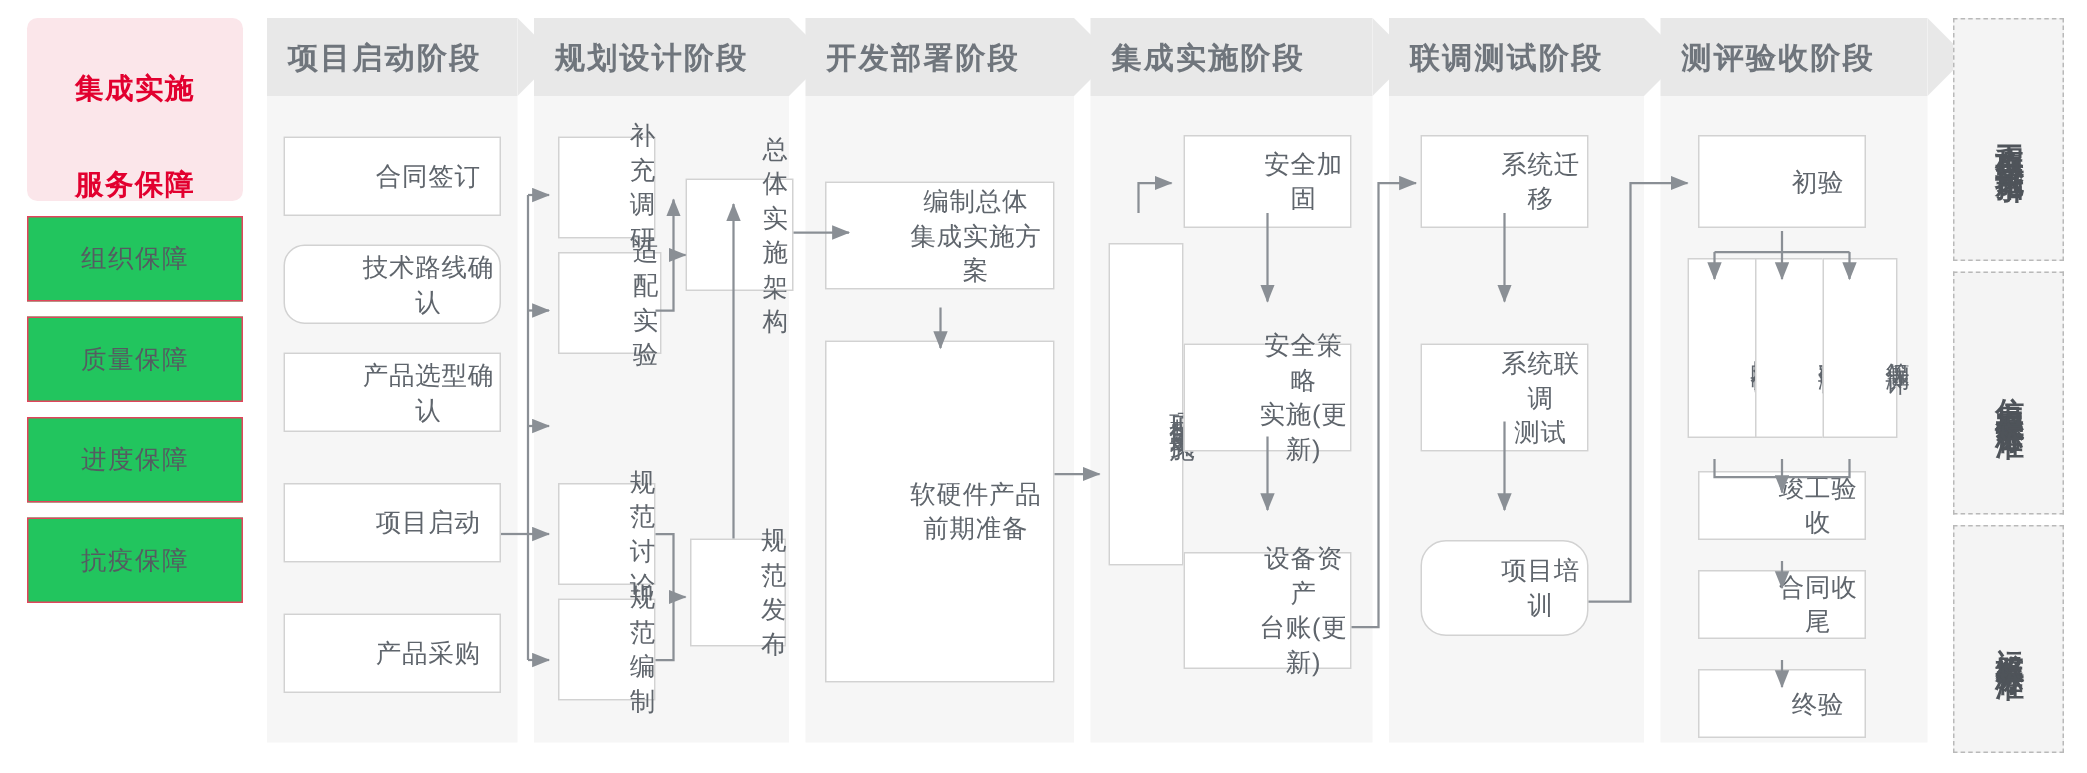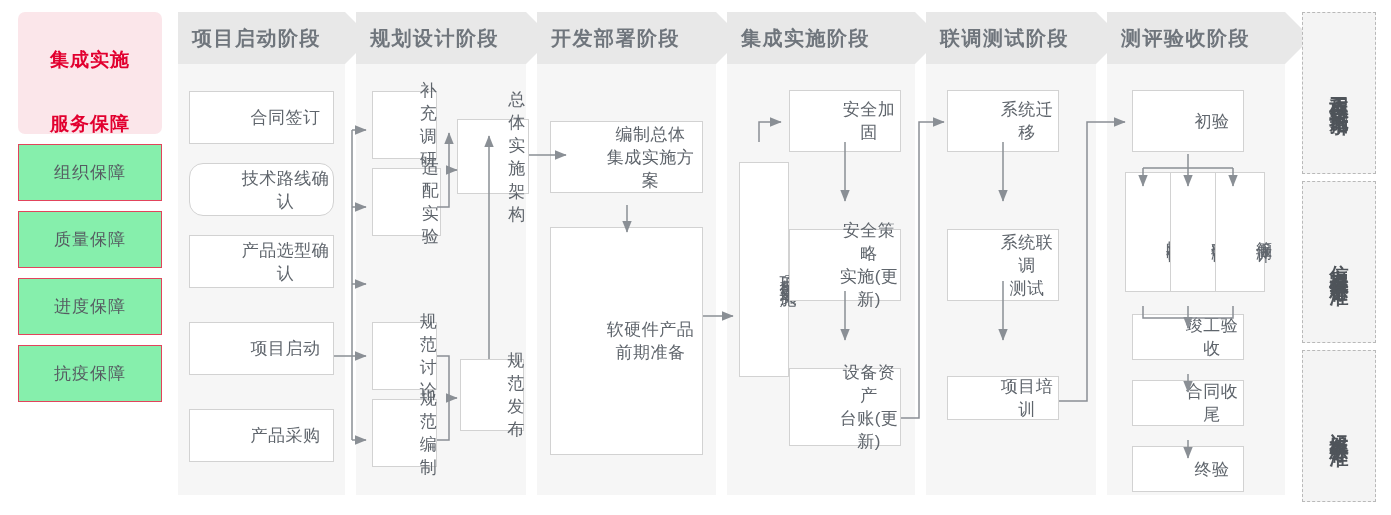--- a/index.html
+++ b/index.html
@@ -29,21 +29,21 @@
     letter-spacing:1px;
     display:flex;align-items:center;justify-content:center;
     text-align:center;
   }
   .rail-title span{display:block;margin-top:37px;}
   .rail-item{
     box-sizing:border-box;
     width:144px;height:57px;
     margin-top:10px;
     border:1.4px solid #e2445c;
-    background:#86efac;
+    background:#22c55e;
     color:#555b61;
     font-size:17px;
     display:flex;align-items:center;justify-content:center;
     letter-spacing:1px;
   }
 
   
   .col{position:absolute;top:12px;}
   .col-head{
     position:relative;
@@ -266,21 +266,21 @@
       </span>
     </div>
     <div class="col-body" style="height:431px;">
       <div class="node" style="left:21px;top:26px;width:112px;height:62px;">系统迁移</div>
       <div class="node" style="left:21px;top:165px;width:112px;height:72px;">
         <div>
             <span class="t">系统联调</span>
             <span class="t">测试</span>
           </div>
       </div>
-      <div class="node" style="left:21px;top:312px;width:112px;height:44px;">项目培训</div>
+      <div class="node" style="left:21px;top:296px;width:112px;height:64px;border-radius:17px;">项目培训</div>
     </div>
   </div>
 
   <div class="col" style="left:1107px;width:178px;">
     <div class="col-head">
       <span>测评验收阶段</span>
       <span class="chev">
         <svg width="26" height="52" viewBox="0 0 26 52">
             <path d="M0,0 L26,26 L0,52 Z" fill="#e8e8e8"></path>
           </svg>

